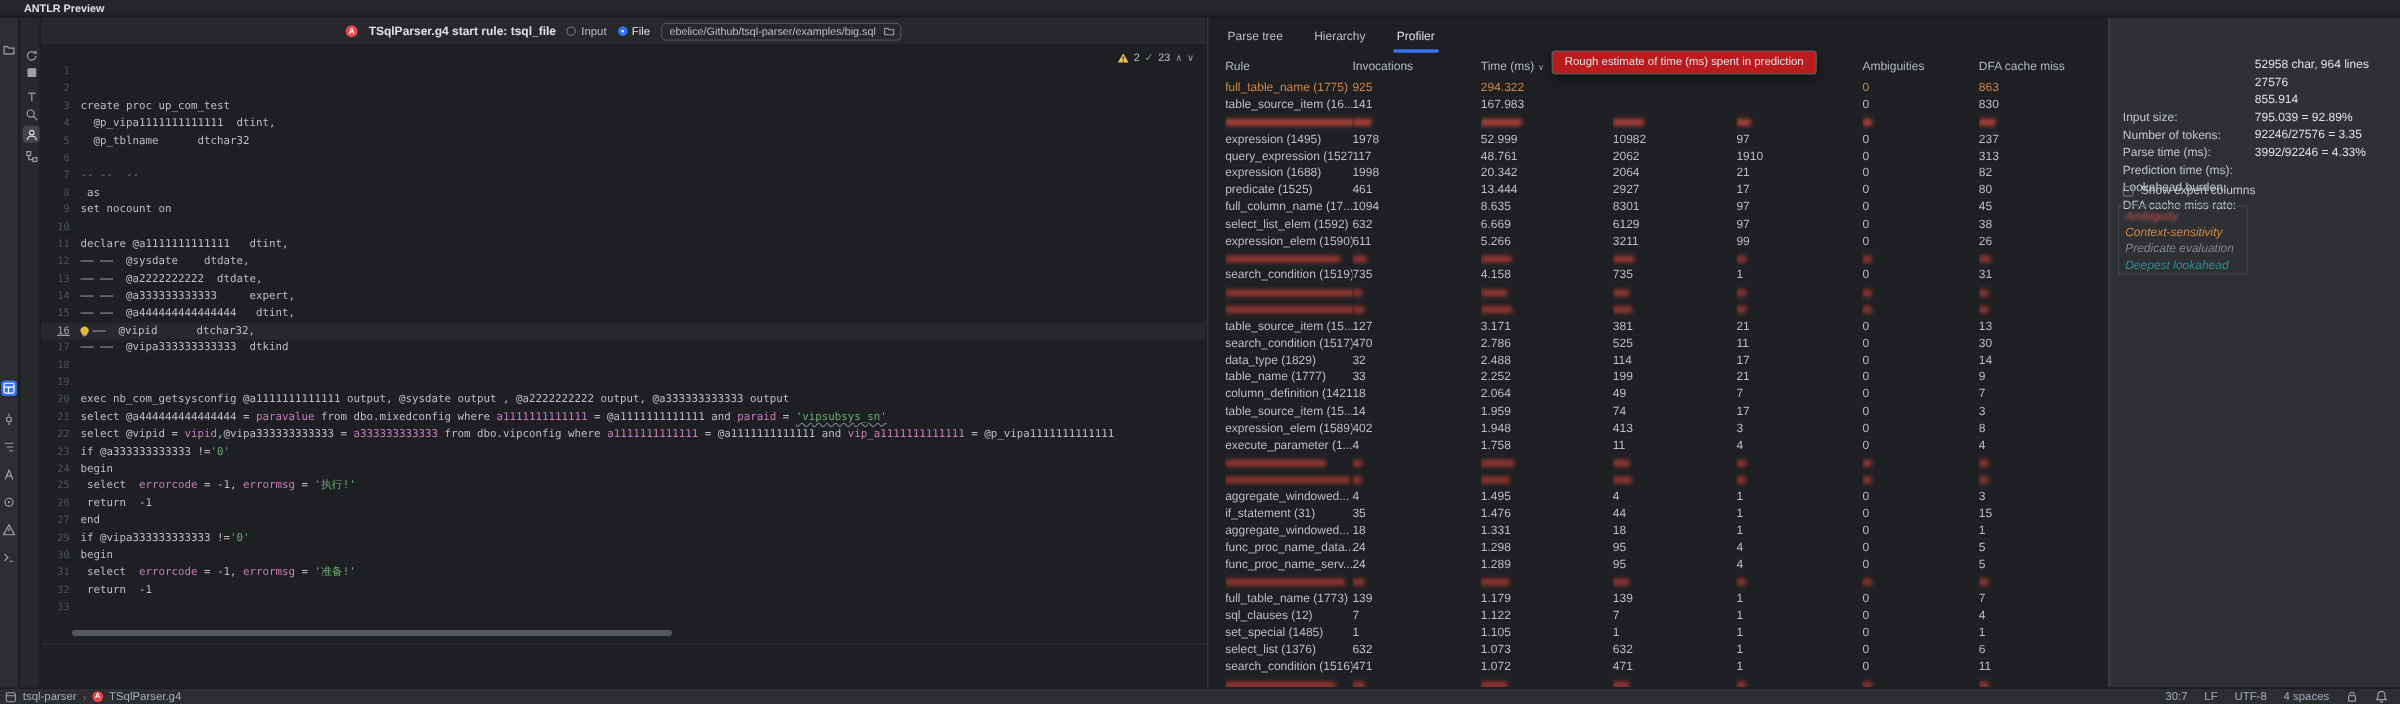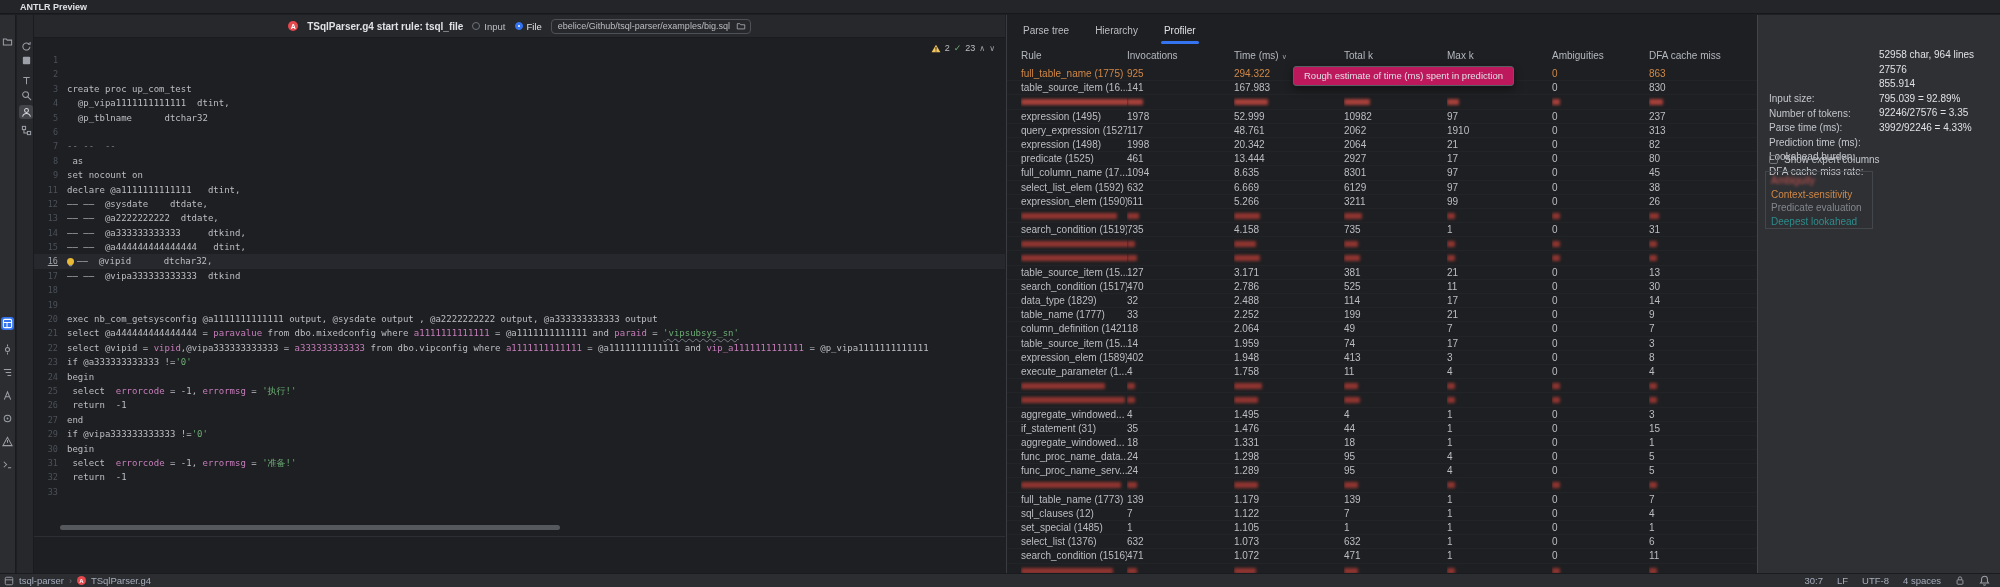--- a/index.html
+++ b/index.html
@@ -48,31 +48,31 @@
   .tab.active{color:#dfe1e5;}
   .tab.active::after{content:"";position:absolute;left:-3px;right:-3px;bottom:-8px;height:2.5px;border-radius:2px;background:#3574f0;}
   .thead{position:absolute;left:0;top:32px;right:0;height:18px;line-height:18px;display:grid;grid-template-columns:106px 107px 110px 103px 105px 97px auto;padding-left:14px;font-size:10px;color:#b4b8bf;}
   .sort-arrow{color:#9da0a8;font-size:7px;margin-left:3px;}
   .tbody{position:absolute;left:0;top:52px;right:0;bottom:0;overflow:hidden;}
   .trow{display:grid;grid-template-columns:106px 107px 110px 103px 105px 97px auto;height:14.2px;line-height:14.2px;padding-left:14px;font-size:10px;color:#bcbec4;box-sizing:border-box;border-bottom:1px solid #232428;}
   .trow .cell{white-space:nowrap;overflow:hidden;}
   .trow.orange{color:#d08746;}
   .redbar{display:inline-block;height:6px;margin-top:4px;background:#8f3530;border-radius:1px;filter:blur(1.6px);}
   .redrow.bright .redbar{background:#a8403a;}
-  .tooltip{position:absolute;left:1293px;top:66px;height:18px;line-height:18px;background:#be185d;border:1px solid #5a5d63;border-radius:3px;padding:0 10px;font-size:9.5px;color:#dfe1e5;white-space:nowrap;z-index:10;box-shadow:0 3px 8px rgba(0,0,0,.45);}
+  .tooltip{position:absolute;left:1293px;top:42px;height:18px;line-height:18px;background:#b91c1c;border:1px solid #5a5d63;border-radius:3px;padding:0 10px;font-size:9.5px;color:#dfe1e5;white-space:nowrap;z-index:10;box-shadow:0 3px 8px rgba(0,0,0,.45);}
   
   .info{position:absolute;left:1757px;top:15px;width:243px;height:558px;background:#2e3034;border-left:1px solid #43454a;box-sizing:border-box;font-size:10px;}
   .stats{position:absolute;left:11px;top:33px;right:6px;}
   .stat-row{display:flex;height:14.6px;line-height:14.6px;}
   .stat-label{width:110px;color:#c3c6cc;margin-top:44px;}
   .stat-value{color:#dfe1e5;white-space:nowrap;}
   .cb-row{position:absolute;left:11px;top:139px;display:flex;align-items:center;gap:6px;}
   .cb{width:9px;height:9px;border:1px solid #6f737a;border-radius:2px;background:transparent;box-sizing:border-box;}
   .cb-label{color:#c3c6cc;}
-  .legend{position:absolute;left:7px;top:156px;width:108px;height:58px;border:1px solid #43464b;box-sizing:border-box;padding:2px 0 0 5px;}
+  .legend{position:absolute;left:7px;top:156px;width:108px;height:58px;border:1px solid #43464b;box-sizing:border-box;padding:2px 0 0 5px;font-style:italic;}
   .legend-item{height:13.5px;line-height:13.5px;white-space:nowrap;}
   .lg-red-blur{color:#c75450;filter:blur(1.4px);}
   .lg-orange{color:#d08746;}
   .lg-gray{color:#83868d;}
   .lg-teal{color:#2e8c8c;filter:blur(.4px);}
   
   .statusbar{position:absolute;left:0;bottom:0;width:100%;height:14px;background:#2b2d30;border-top:1px solid #1a1b1e;display:flex;align-items:center;font-size:9.5px;color:#a8adbd;padding:0 10px 0 4px;box-sizing:border-box;gap:5px;}
   .sb-right{margin-left:auto;display:flex;align-items:center;gap:14px;}
   .sb-sep{color:#6f737a;font-size:9px;}
   .sb-badge{width:9px;height:9px;border-radius:50%;background:#e5484d;color:#fff;font-size:6px;font-weight:bold;display:inline-flex;align-items:center;justify-content:center;}
@@ -198,24 +198,25 @@
     <div class="code-lines">
         <div class="code-line"><span class="ln">1</span></div>
         <div class="code-line"><span class="ln">2</span></div>
         <div class="code-line"><span class="ln">3</span><span class="tk-t">create proc up_com_test</span></div>
         <div class="code-line"><span class="ln">4</span><span class="tk-t">  @p_vipa1111111111111  dtint,</span></div>
         <div class="code-line"><span class="ln">5</span><span class="tk-t">  @p_tblname      dtchar32</span></div>
         <div class="code-line"><span class="ln">6</span></div>
         <div class="code-line"><span class="ln">7</span><span class="tk-c">-- --  --</span></div>
         <div class="code-line"><span class="ln">8</span><span class="tk-t"> as</span></div>
         <div class="code-line"><span class="ln">9</span><span class="tk-t">set nocount on</span></div>
+        <div class="code-line"><span class="ln">10</span></div>
         <div class="code-line"><span class="ln">11</span><span class="tk-t">declare @a1111111111111   dtint,</span></div>
         <div class="code-line"><span class="ln">12</span><span class="tk-t">—— ——  @sysdate    dtdate,</span></div>
         <div class="code-line"><span class="ln">13</span><span class="tk-t">—— ——  @a2222222222  dtdate,</span></div>
-        <div class="code-line"><span class="ln">14</span><span class="tk-t">—— ——  @a333333333333     dtkind,</span></div>
+        <div class="code-line"><span class="ln">14</span><span class="tk-t">—— ——  @a333333333333     expert,</span></div>
         <div class="code-line"><span class="ln">15</span><span class="tk-t">—— ——  @a444444444444444   dtint,</span></div>
         <div class="code-line current"><span class="ln">16</span><span class="bulb"></span><span class="tk-t">——  @vipid      dtchar32,</span></div>
         <div class="code-line"><span class="ln">17</span><span class="tk-t">—— ——  @vipa333333333333  dtkind</span></div>
         <div class="code-line"><span class="ln">18</span></div>
         <div class="code-line"><span class="ln">19</span></div>
         <div class="code-line"><span class="ln">20</span><span class="tk-t">exec nb_com_getsysconfig @a1111111111111 output, @sysdate output , @a2222222222 output, @a333333333333 output</span></div>
         <div class="code-line"><span class="ln">21</span><span class="tk-t">select @a444444444444444 = </span><span class="tk-p">paravalue</span><span class="tk-t"> from dbo.mixedconfig where </span><span class="tk-p">a1111111111111</span><span class="tk-t"> = @a1111111111111 and </span><span class="tk-p">paraid</span><span class="tk-t"> = </span><span class="tk-su">'vipsubsys_sn'</span></div>
         <div class="code-line"><span class="ln">22</span><span class="tk-t">select @vipid = </span><span class="tk-p">vipid</span><span class="tk-t">,@vipa333333333333 = </span><span class="tk-p">a333333333333</span><span class="tk-t"> from dbo.vipconfig where </span><span class="tk-p">a1111111111111</span><span class="tk-t"> = @a1111111111111 and </span><span class="tk-p">vip_a1111111111111</span><span class="tk-t"> = @p_vipa1111111111111</span></div>
         <div class="code-line"><span class="ln">23</span><span class="tk-t">if @a333333333333 !=</span><span class="tk-s">'0'</span></div>
         <div class="code-line"><span class="ln">24</span><span class="tk-t">begin</span></div>
@@ -300,21 +301,21 @@
         <div class="trow">
           <span class="cell">query_expression (1527)</span>
           <span class="cell">117</span>
           <span class="cell">48.761</span>
           <span class="cell">2062</span>
           <span class="cell">1910</span>
           <span class="cell">0</span>
           <span class="cell">313</span>
         </div>
         <div class="trow">
-          <span class="cell">expression (1498)</span>
+          <span class="cell">expression (1688)</span>
           <span class="cell">1998</span>
           <span class="cell">20.342</span>
           <span class="cell">2064</span>
           <span class="cell">21</span>
           <span class="cell">0</span>
           <span class="cell">82</span>
         </div>
         <div class="trow">
           <span class="cell">predicate (1525)</span>
           <span class="cell">461</span>

